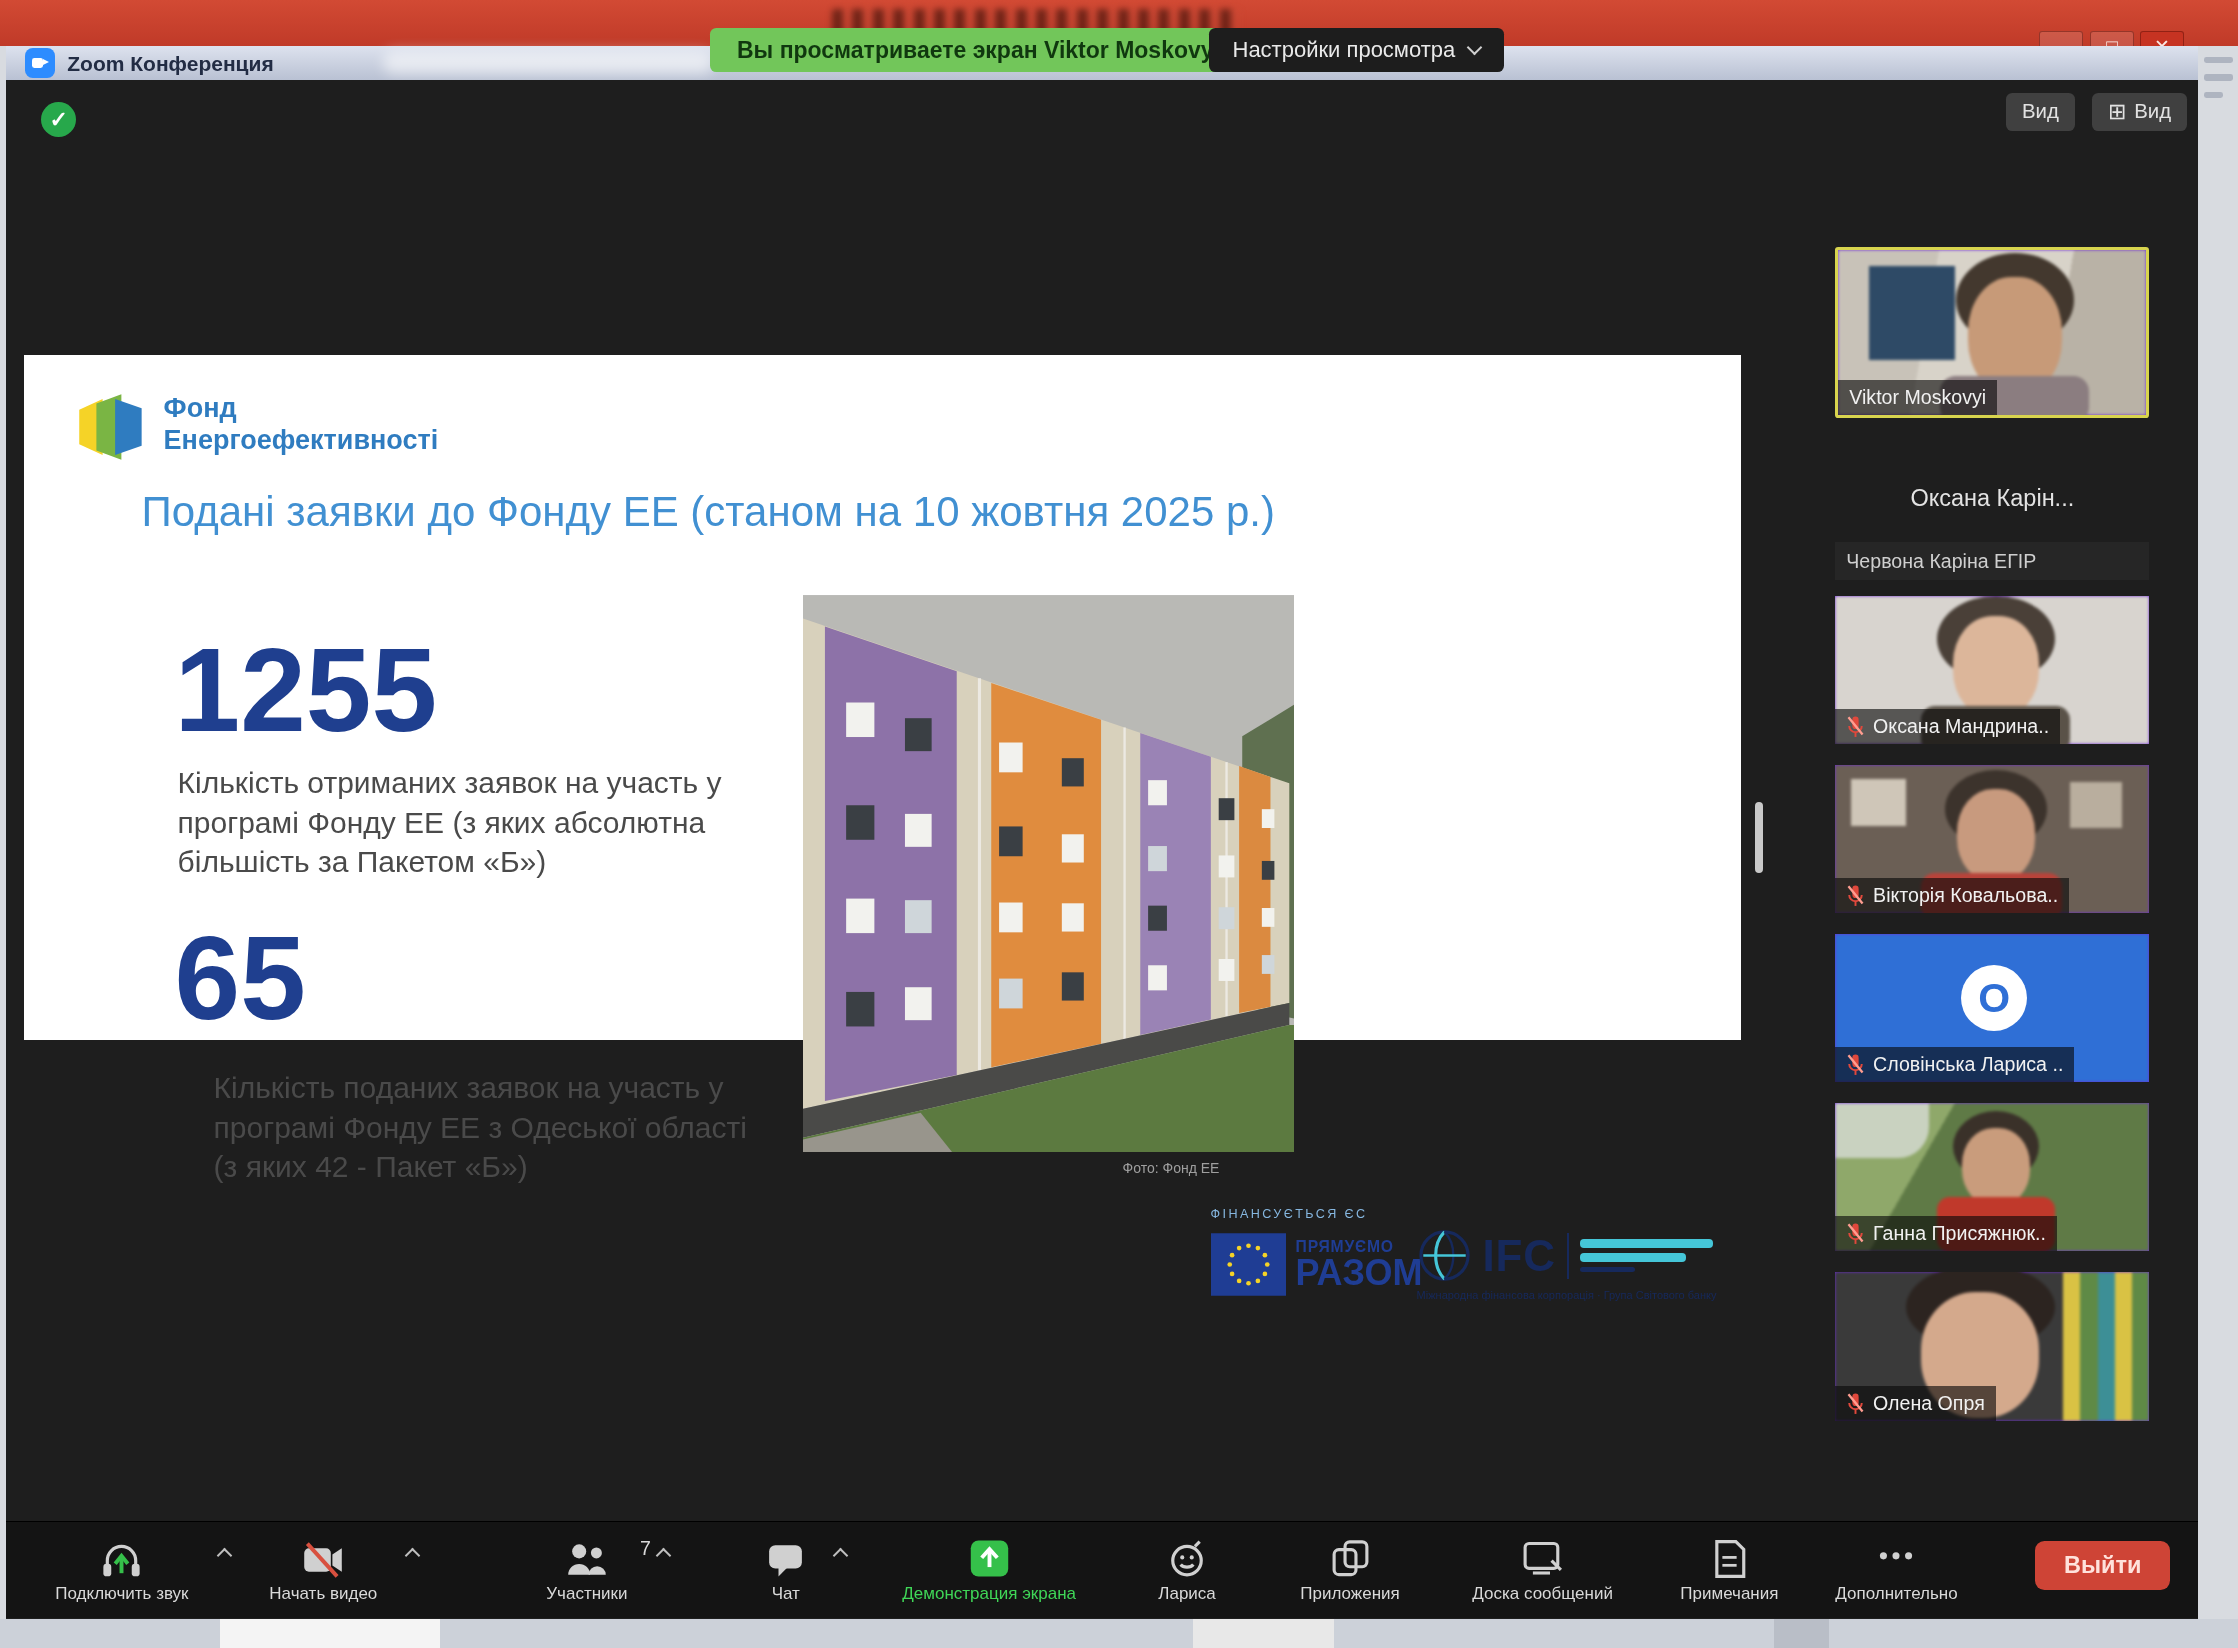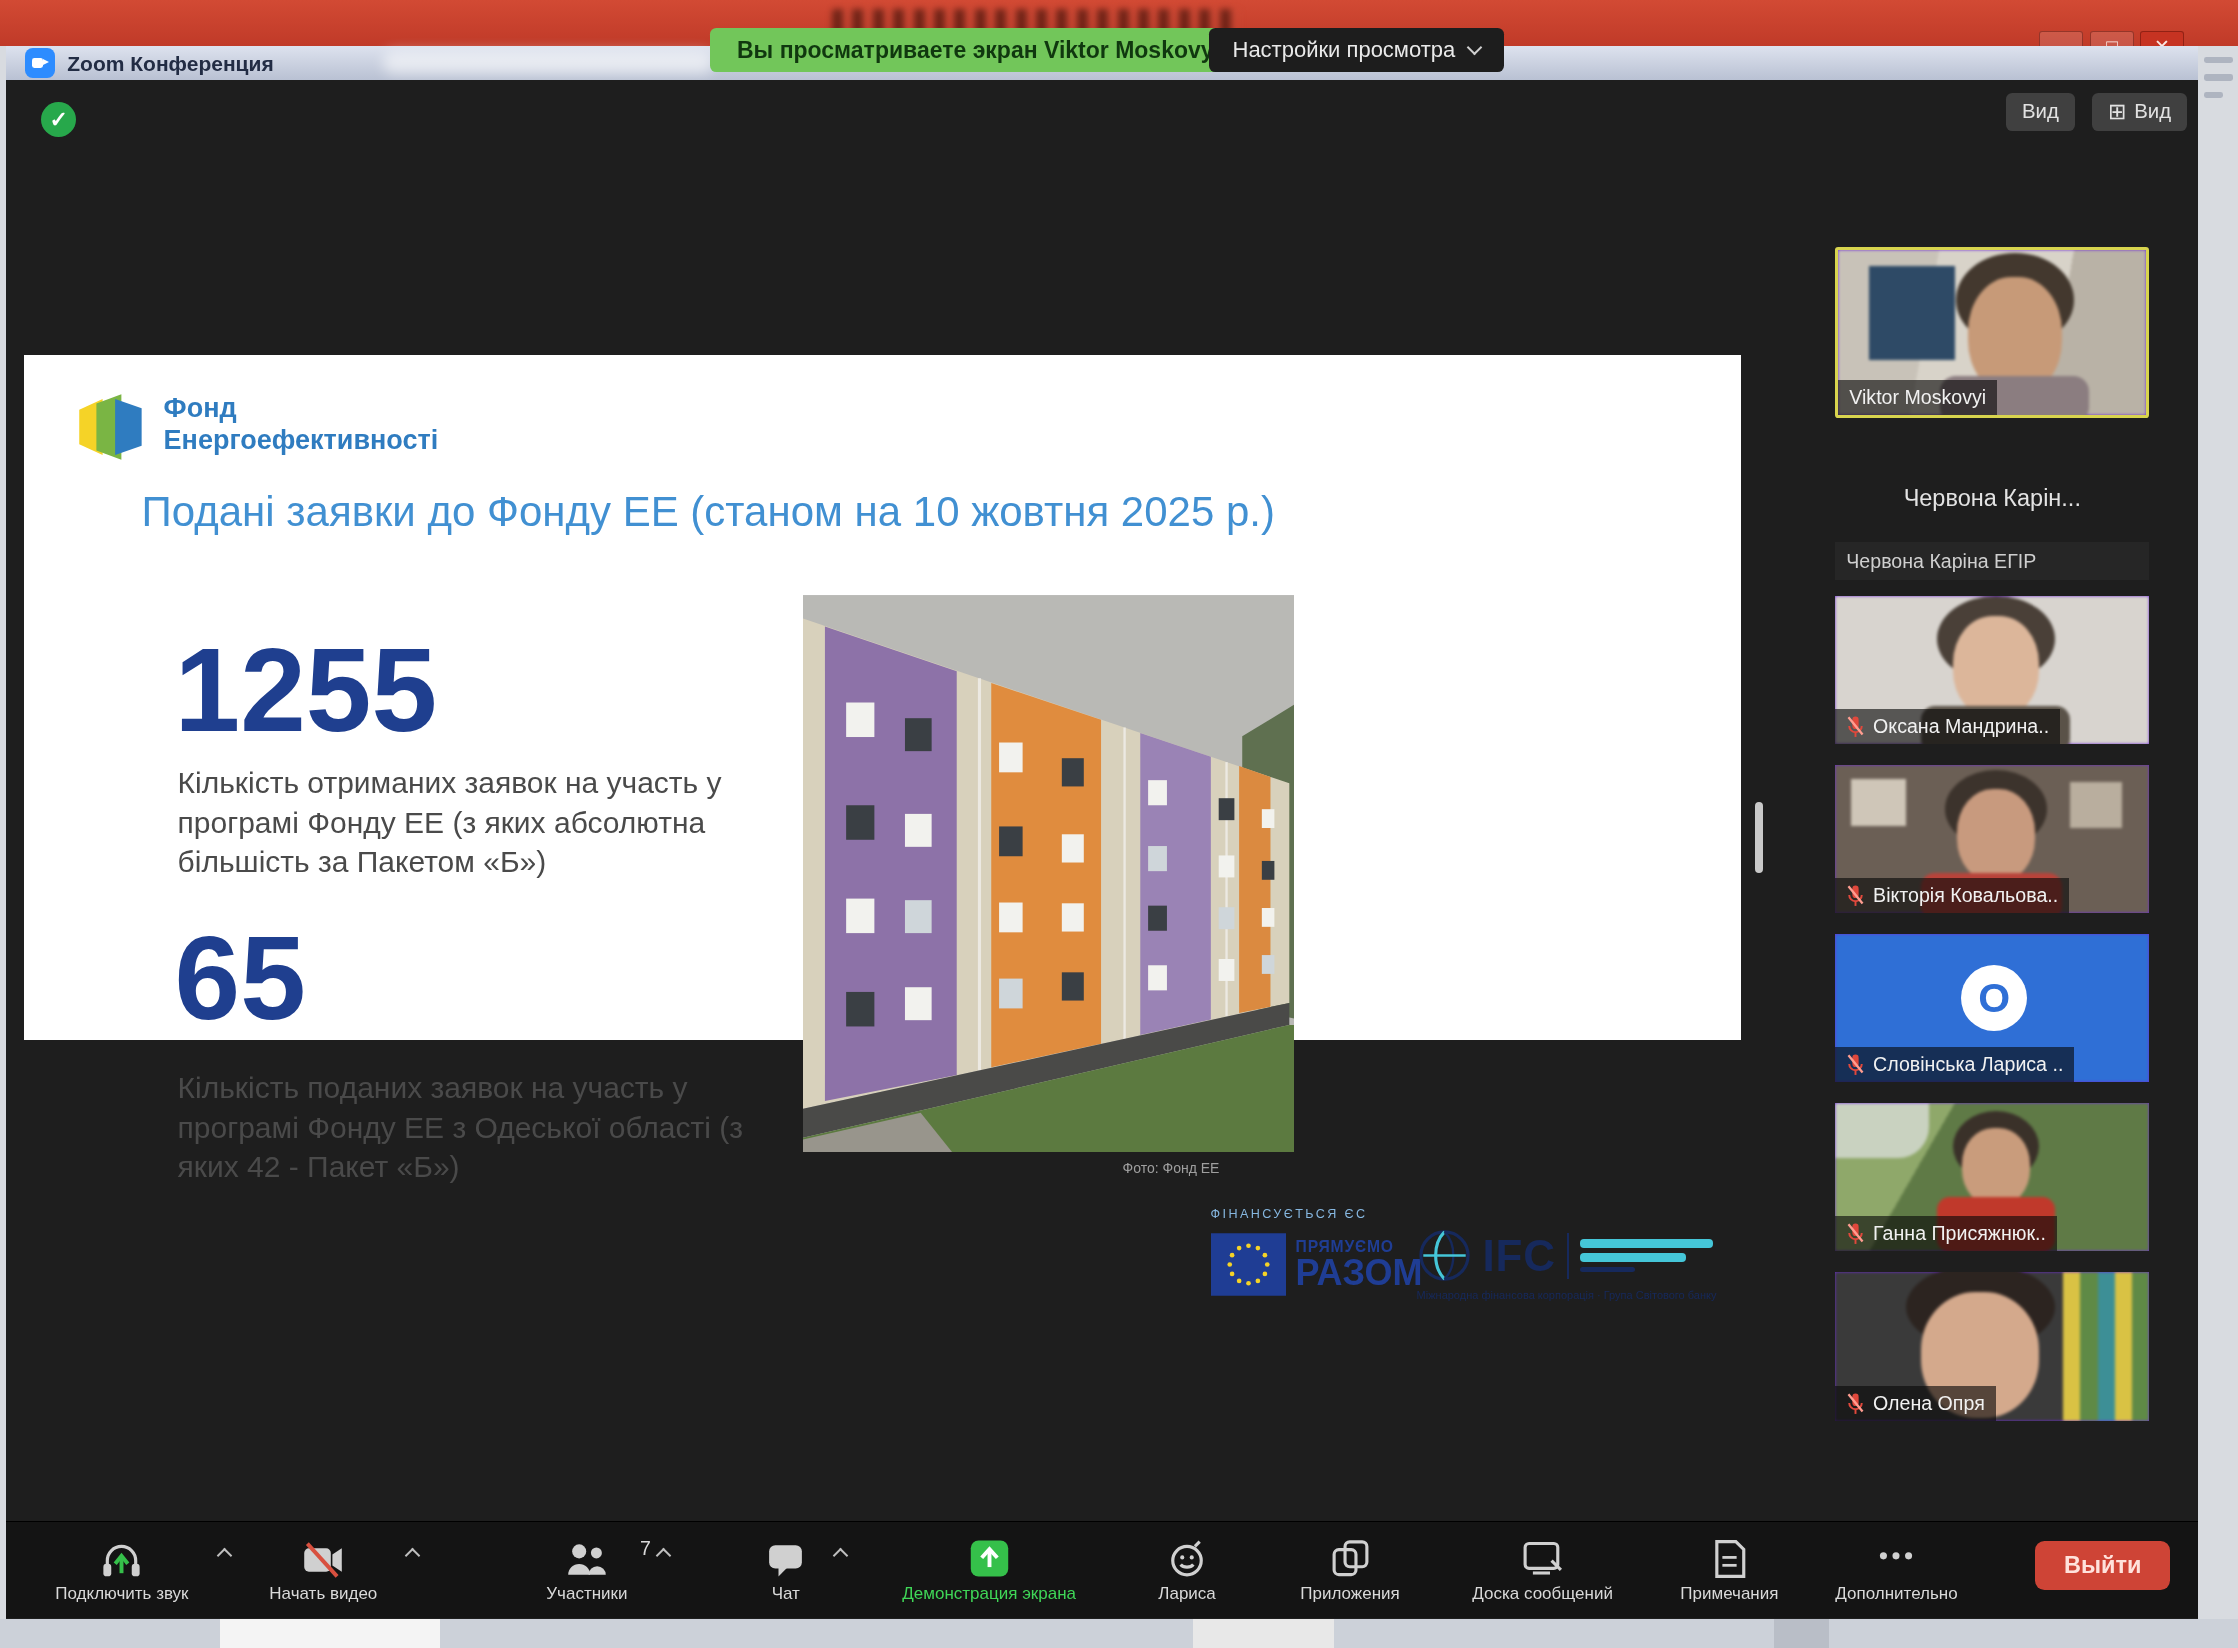--- a/index.html
+++ b/index.html
@@ -73,21 +73,21 @@
   
   .tile { position:absolute; left:1829px; width:314px; overflow:hidden; background:#6d28d9; }
   .tile .scene { position:absolute; inset:0; filter:blur(1.6px); }
   .namebar { position:absolute; left:0; bottom:0; height:35px; display:flex; align-items:center; gap:7.8px;
       background:rgba(8,8,8,.62); padding:0 11px; max-width:96%; }
   .namebar span { color:#f1f1f1; font-size:19.6px; white-space:nowrap; overflow:hidden; text-overflow:ellipsis; }
   .active-tile { top:167px; height:171px; border:3.9px solid #d8d44e; border-radius:3.1px; }
   .center-label { position:absolute; left:1829px; top:405px; width:314px; text-align:center; color:#e3e3e3; font-size:23.5px; }
   .strip { position:absolute; left:1829px; top:462px; width:314px; height:38px; background:#262626; display:flex; align-items:center; padding:0 11px; }
   .strip span { color:#cfcfcf; font-size:19.6px; white-space:nowrap; overflow:hidden; }
-  .t1 { top:516px; height:148px; } .t2 { top:685px; height:148px; } .t3 { top:854px; height:148px; }
+  .t1 { top:516px; height:148px; } .t2 { top:685px; height:148px;padding-left:36px; } .t3 { top:854px; height:148px; }
   .t4 { top:1023px; height:148px; } .t5 { top:1192px; height:149px; }
   .avatar-circle { position:absolute; left:126px; top:31px; width:66px; height:66px; border-radius:50%; background:#fff;
       color:#2f6fd6; font-size:41px; font-weight:bold; text-align:center; line-height:66px; }
 
   
   .toolbar { position:absolute; left:0; top:1441px; width:2192px; height:97px; background:#141414; border-top:0.8px solid #000; }
   .tb-item { position:absolute; bottom:14px; display:flex; flex-direction:column; align-items:center; gap:6.3px; color:#d9d9d9; }
   .tb-item .lbl { font-size:17px; color:#d9d9d9; white-space:nowrap; }
   .tb-item.active .lbl { color:#3fd657; }
   .tb-icon { height:39px; display:flex; align-items:flex-end; }
@@ -258,21 +258,21 @@
         <div style="position:absolute;left:31px;top:15.7px;width:86px;height:94px;background:#2e4a66;"></div>
         <div style="position:absolute;left:118px;top:3.1px;width:118px;height:94px;border-radius:50%;background:#43382e;"></div>
         <div style="position:absolute;left:130px;top:27px;width:94px;height:118px;border-radius:46%;background:#c79a78;"></div>
         <div style="position:absolute;left:102px;top:126px;width:149px;height:47px;border-radius:15.7px;background:#8b7d80;"></div>
       </div>
       <div class="namebar">
           <span>Viktor Moskovyi</span>
         </div>
     </div>
 
-    <div class="center-label">Червона Карін...</div>
+    <div class="center-label">Оксана Карін...</div>
     <div class="strip">
       <span>Червона Каріна ЕГІР</span>
     </div>
 
     <div class="tile t1">
       <div class="scene" style="background:#d8d4cf;">
         <div style="position:absolute;left:102px;top:0;width:118px;height:86px;border-radius:50%;background:#4a4038;"></div>
         <div style="position:absolute;left:118px;top:20.4px;width:86px;height:102px;border-radius:46%;background:#dcb69a;"></div>
         <div style="position:absolute;left:86px;top:110px;width:149px;height:47px;border-radius:14px;background:#5a5248;"></div>
       </div>

